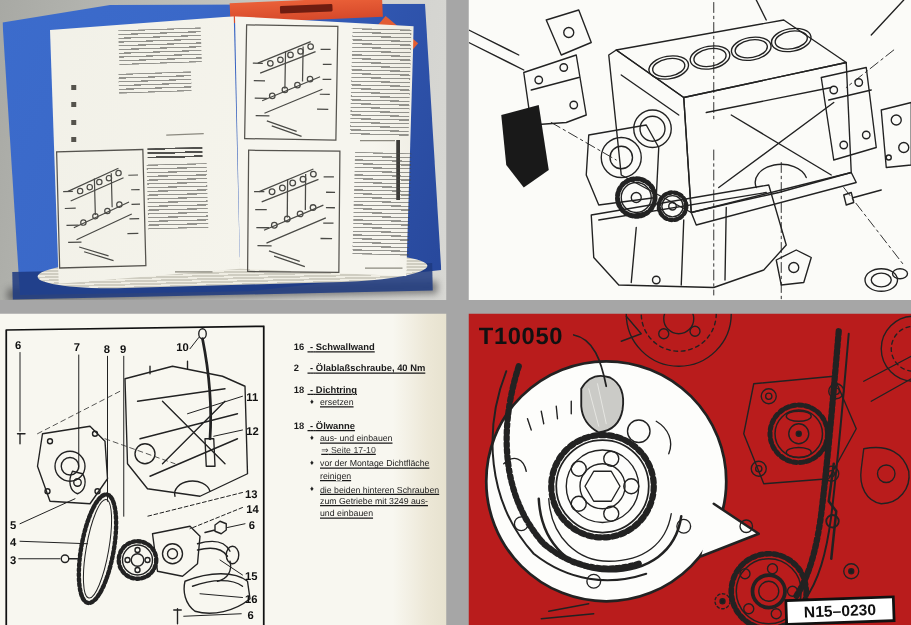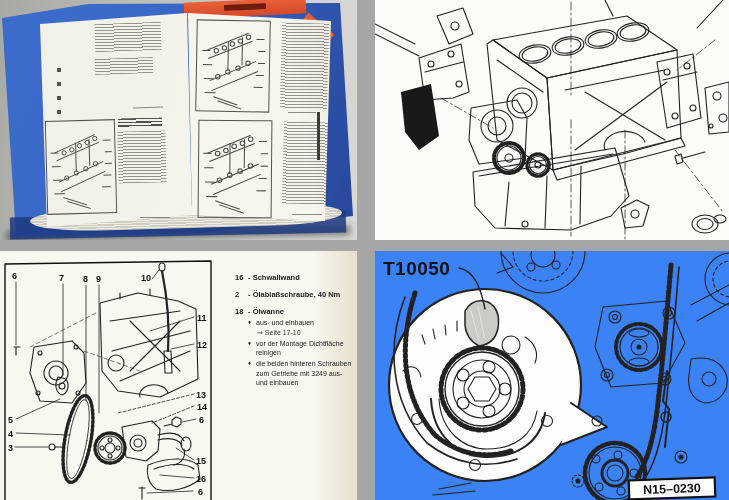--- a/index.html
+++ b/index.html
@@ -8,21 +8,21 @@
     background:#a6a6a6;
     font-family:"Liberation Sans","DejaVu Sans",sans-serif;
   }
   .quad{position:absolute;overflow:hidden;}
   
   #q-tl{left:0;top:0;width:357px;height:240px;
     background:linear-gradient(100deg,#a8a9a4 0%,#bfc0bb 40%,#d2d2ce 75%,#d8d8d4 100%);}
   #q-tr{left:375px;top:0;width:354px;height:240px;background:#fbfbf8;}
   #q-bl{left:0;top:251px;width:357px;height:249px;
     background:linear-gradient(90deg,#f8f7f0 0%,#f8f7f0 88%,#ece7d6 96%,#e7e2cf 100%);}
-  #q-br{left:375px;top:251px;width:354px;height:249px;background:#3b82f6;}
+  #q-br{left:375px;top:251px;width:354px;height:249px;background:#b91c1c;}
 
   
   .soft{filter:blur(.35px);}
   .abs{position:absolute;}
   .cover{left:0;top:0;width:357px;height:240px;
     background:linear-gradient(115deg,#3c6ccc 0%,#3a68c8 35%,#2f54ad 70%,#27479a 100%);
     clip-path:polygon(2px 18px,88px 4px,340px 3px,353px 216px,200px 233px,16px 236px);}
   .cover-dark{left:10px;top:214px;width:336px;height:22px;background:#1d3a80;
     transform:rotate(-1.2deg);opacity:.85;}
   .book-shadow{left:6px;top:228px;width:344px;height:10px;background:rgba(35,35,40,.5);
@@ -50,21 +50,21 @@
   .mini-frame{border:1px solid #55534e;}
   .sketch{width:100%;height:100%;display:block;}
 
   
   svg{display:block;}
   .lineart{stroke:#222;fill:none;stroke-width:1.1;stroke-linejoin:round;stroke-linecap:round;}
   .dashdot{stroke:#333;stroke-width:.8;stroke-dasharray:8 3 2 3;}
   .co{font:bold 9px "Liberation Sans",sans-serif;fill:#111;}
 
   
-  .legend{position:absolute;left:235px;top:22px;width:119px;color:#1a1a1a;}
+  .legend{position:absolute;left:235px;top:22px;width:119px;color:#1a1a1a;text-decoration:underline;}
   .item{font:bold 7.5px/9px "Liberation Sans",sans-serif;margin-bottom:8px;}
   .item .inum{display:inline-block;min-width:11px;}
   .bullets{margin:2px 0 0 13px;padding:0;list-style:none;font:400 7px/9.5px "Liberation Sans",sans-serif;color:#222;}
   .bullets li{position:relative;padding-left:8px;margin-bottom:1.5px;}
   .diamond{position:absolute;left:0;top:0;font-size:6px;}
   .subline{padding-left:1px;color:#333;}
 
   
   .tool-label{font:bold 19px "Liberation Sans",sans-serif;fill:#111;letter-spacing:.5px;}
   .fig-label{font:bold 12.5px "Liberation Sans",sans-serif;fill:#111;}
@@ -295,20 +295,31 @@
   <div class="legend">
     <div class="item">
       <span class="inum">16</span>
       <span>-</span>
       <span>Schwallwand</span>
     </div>
     <div class="item">
       <span class="inum">2</span>
       <span>-</span>
       <span>Ölablaßschraube, 40 Nm</span>
+    </div>
+    <div class="item">
+      <span class="inum">18</span>
+      <span>-</span>
+      <span>Dichtring</span>
+      <ul class="bullets">
+        <li>
+          <span class="diamond">♦</span>
+          <span>ersetzen</span>
+        </li>
+      </ul>
     </div>
     <div class="item">
       <span class="inum">18</span>
       <span>-</span>
       <span>Ölwanne</span>
       <ul class="bullets">
         <li>
           <span class="diamond">♦</span>
           <span>aus- und einbauen</span>
           <div class="subline">

